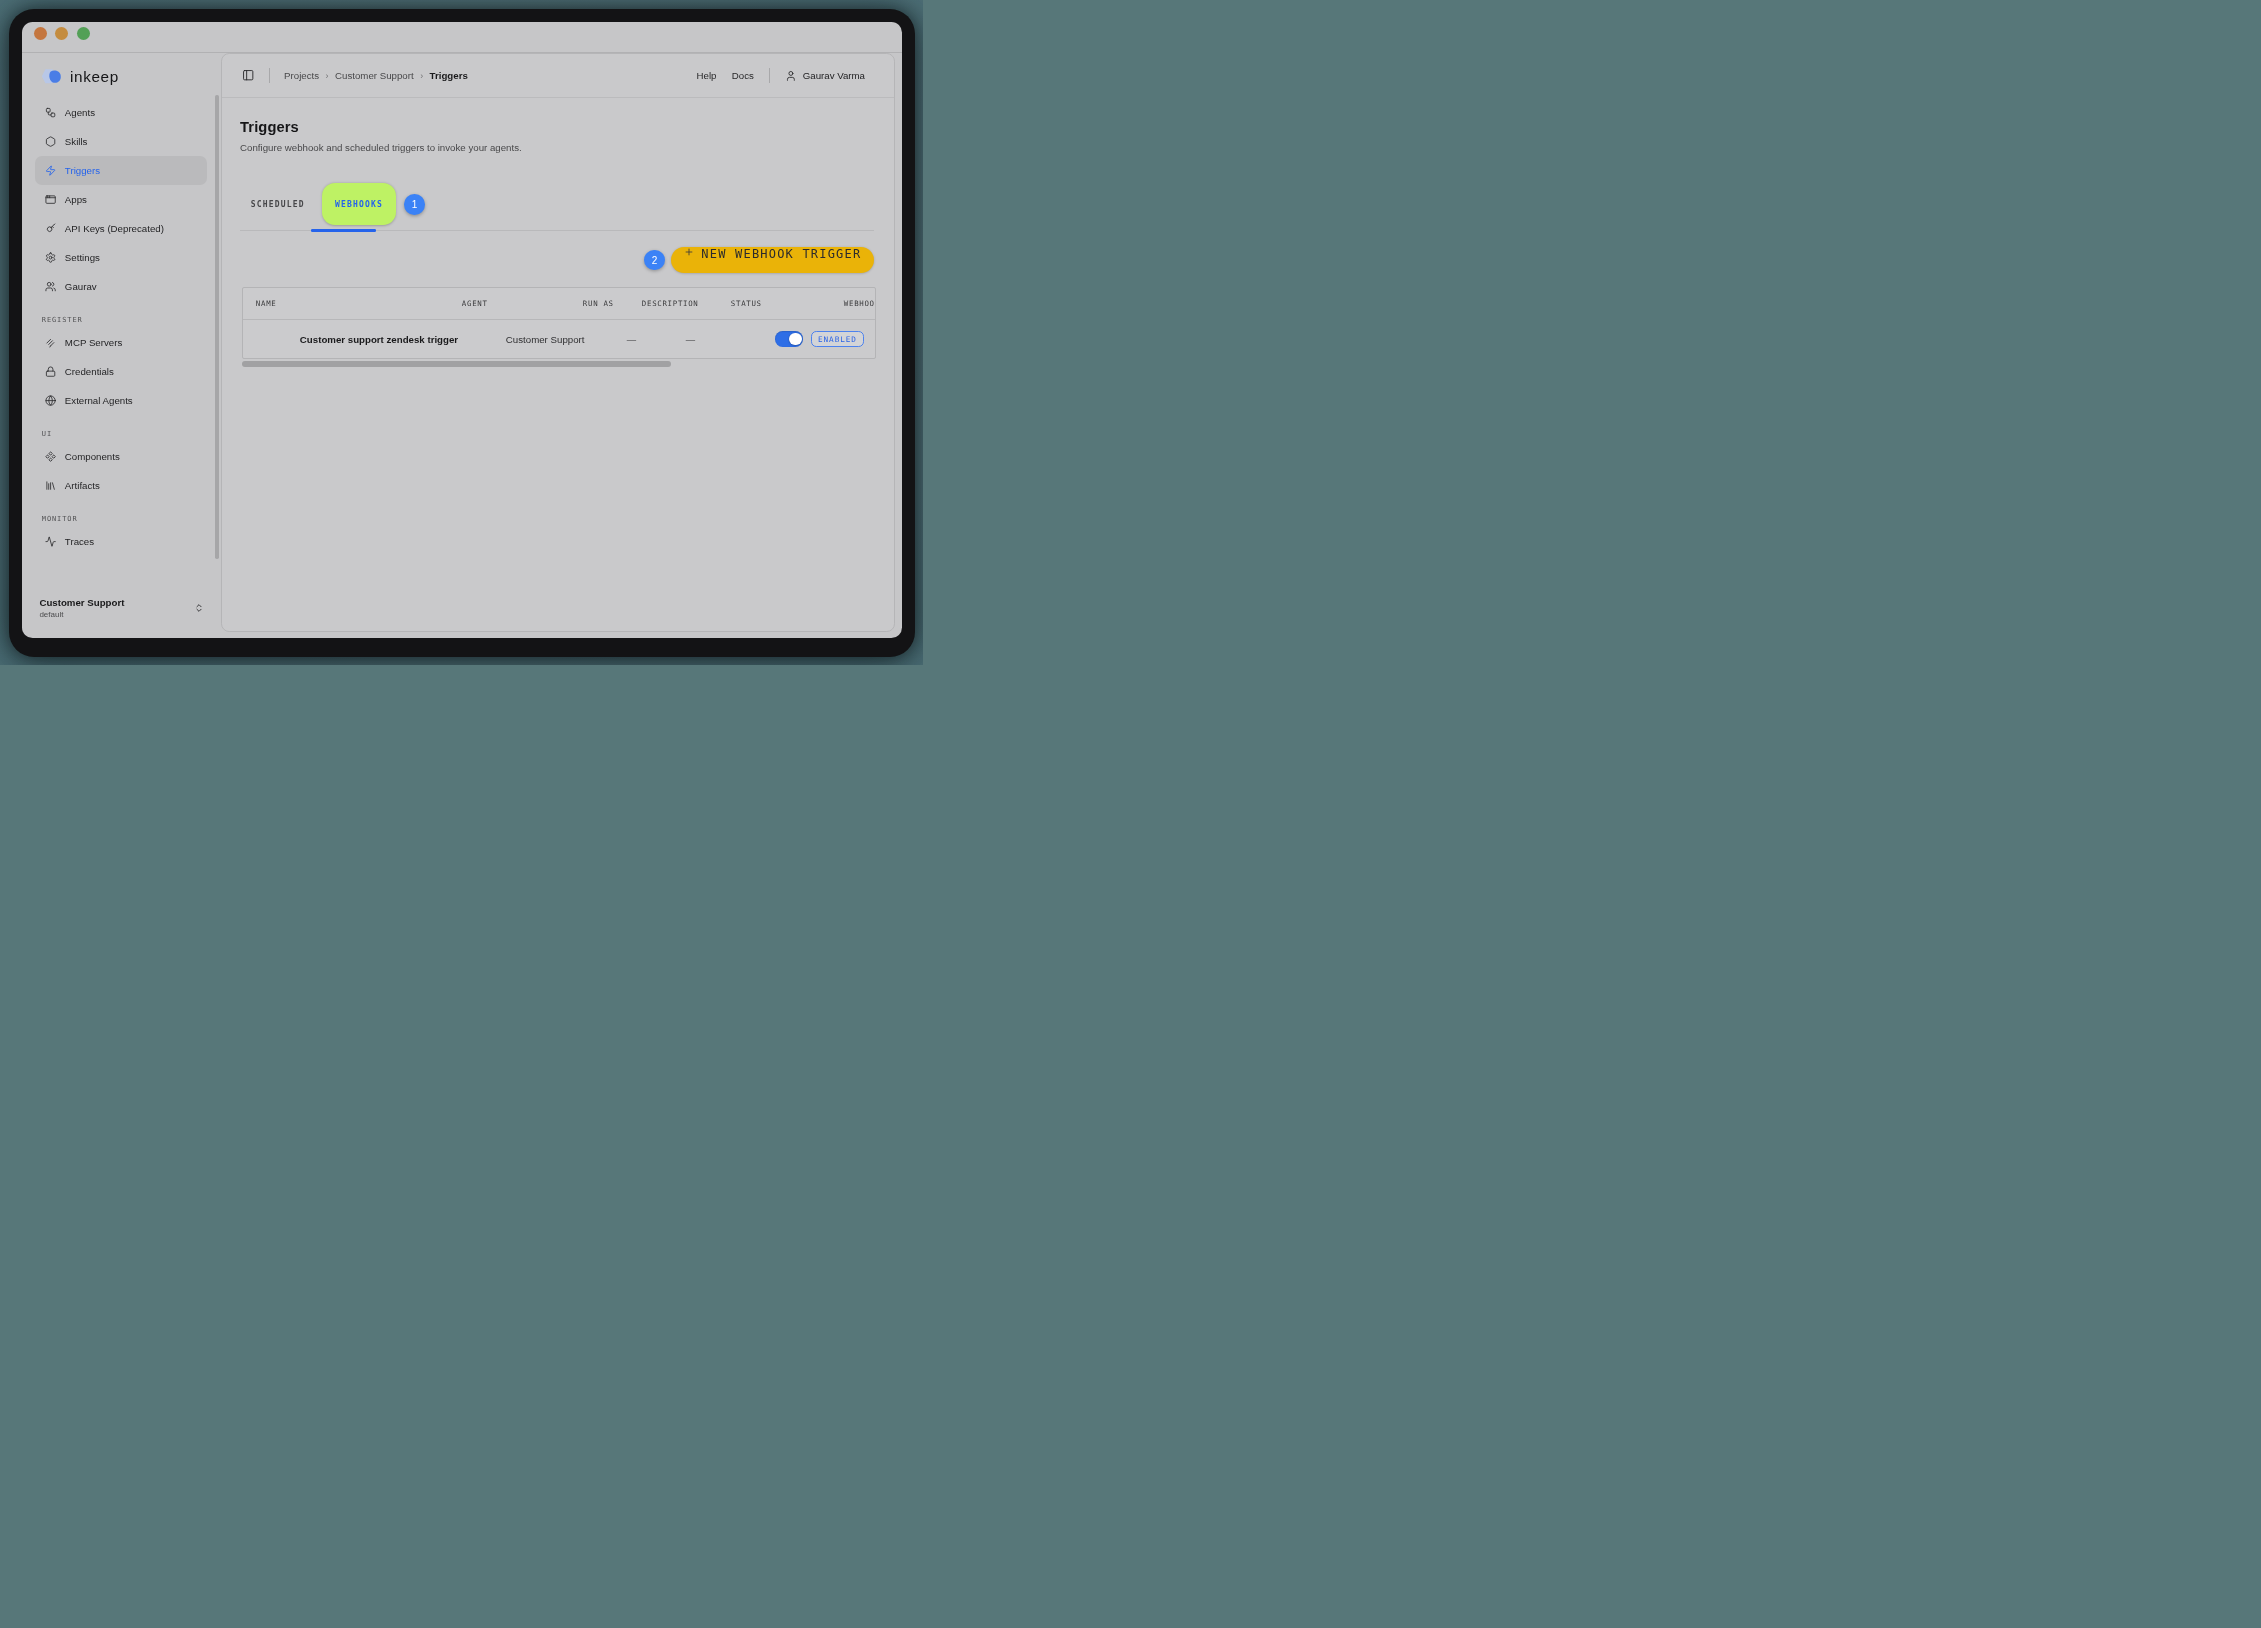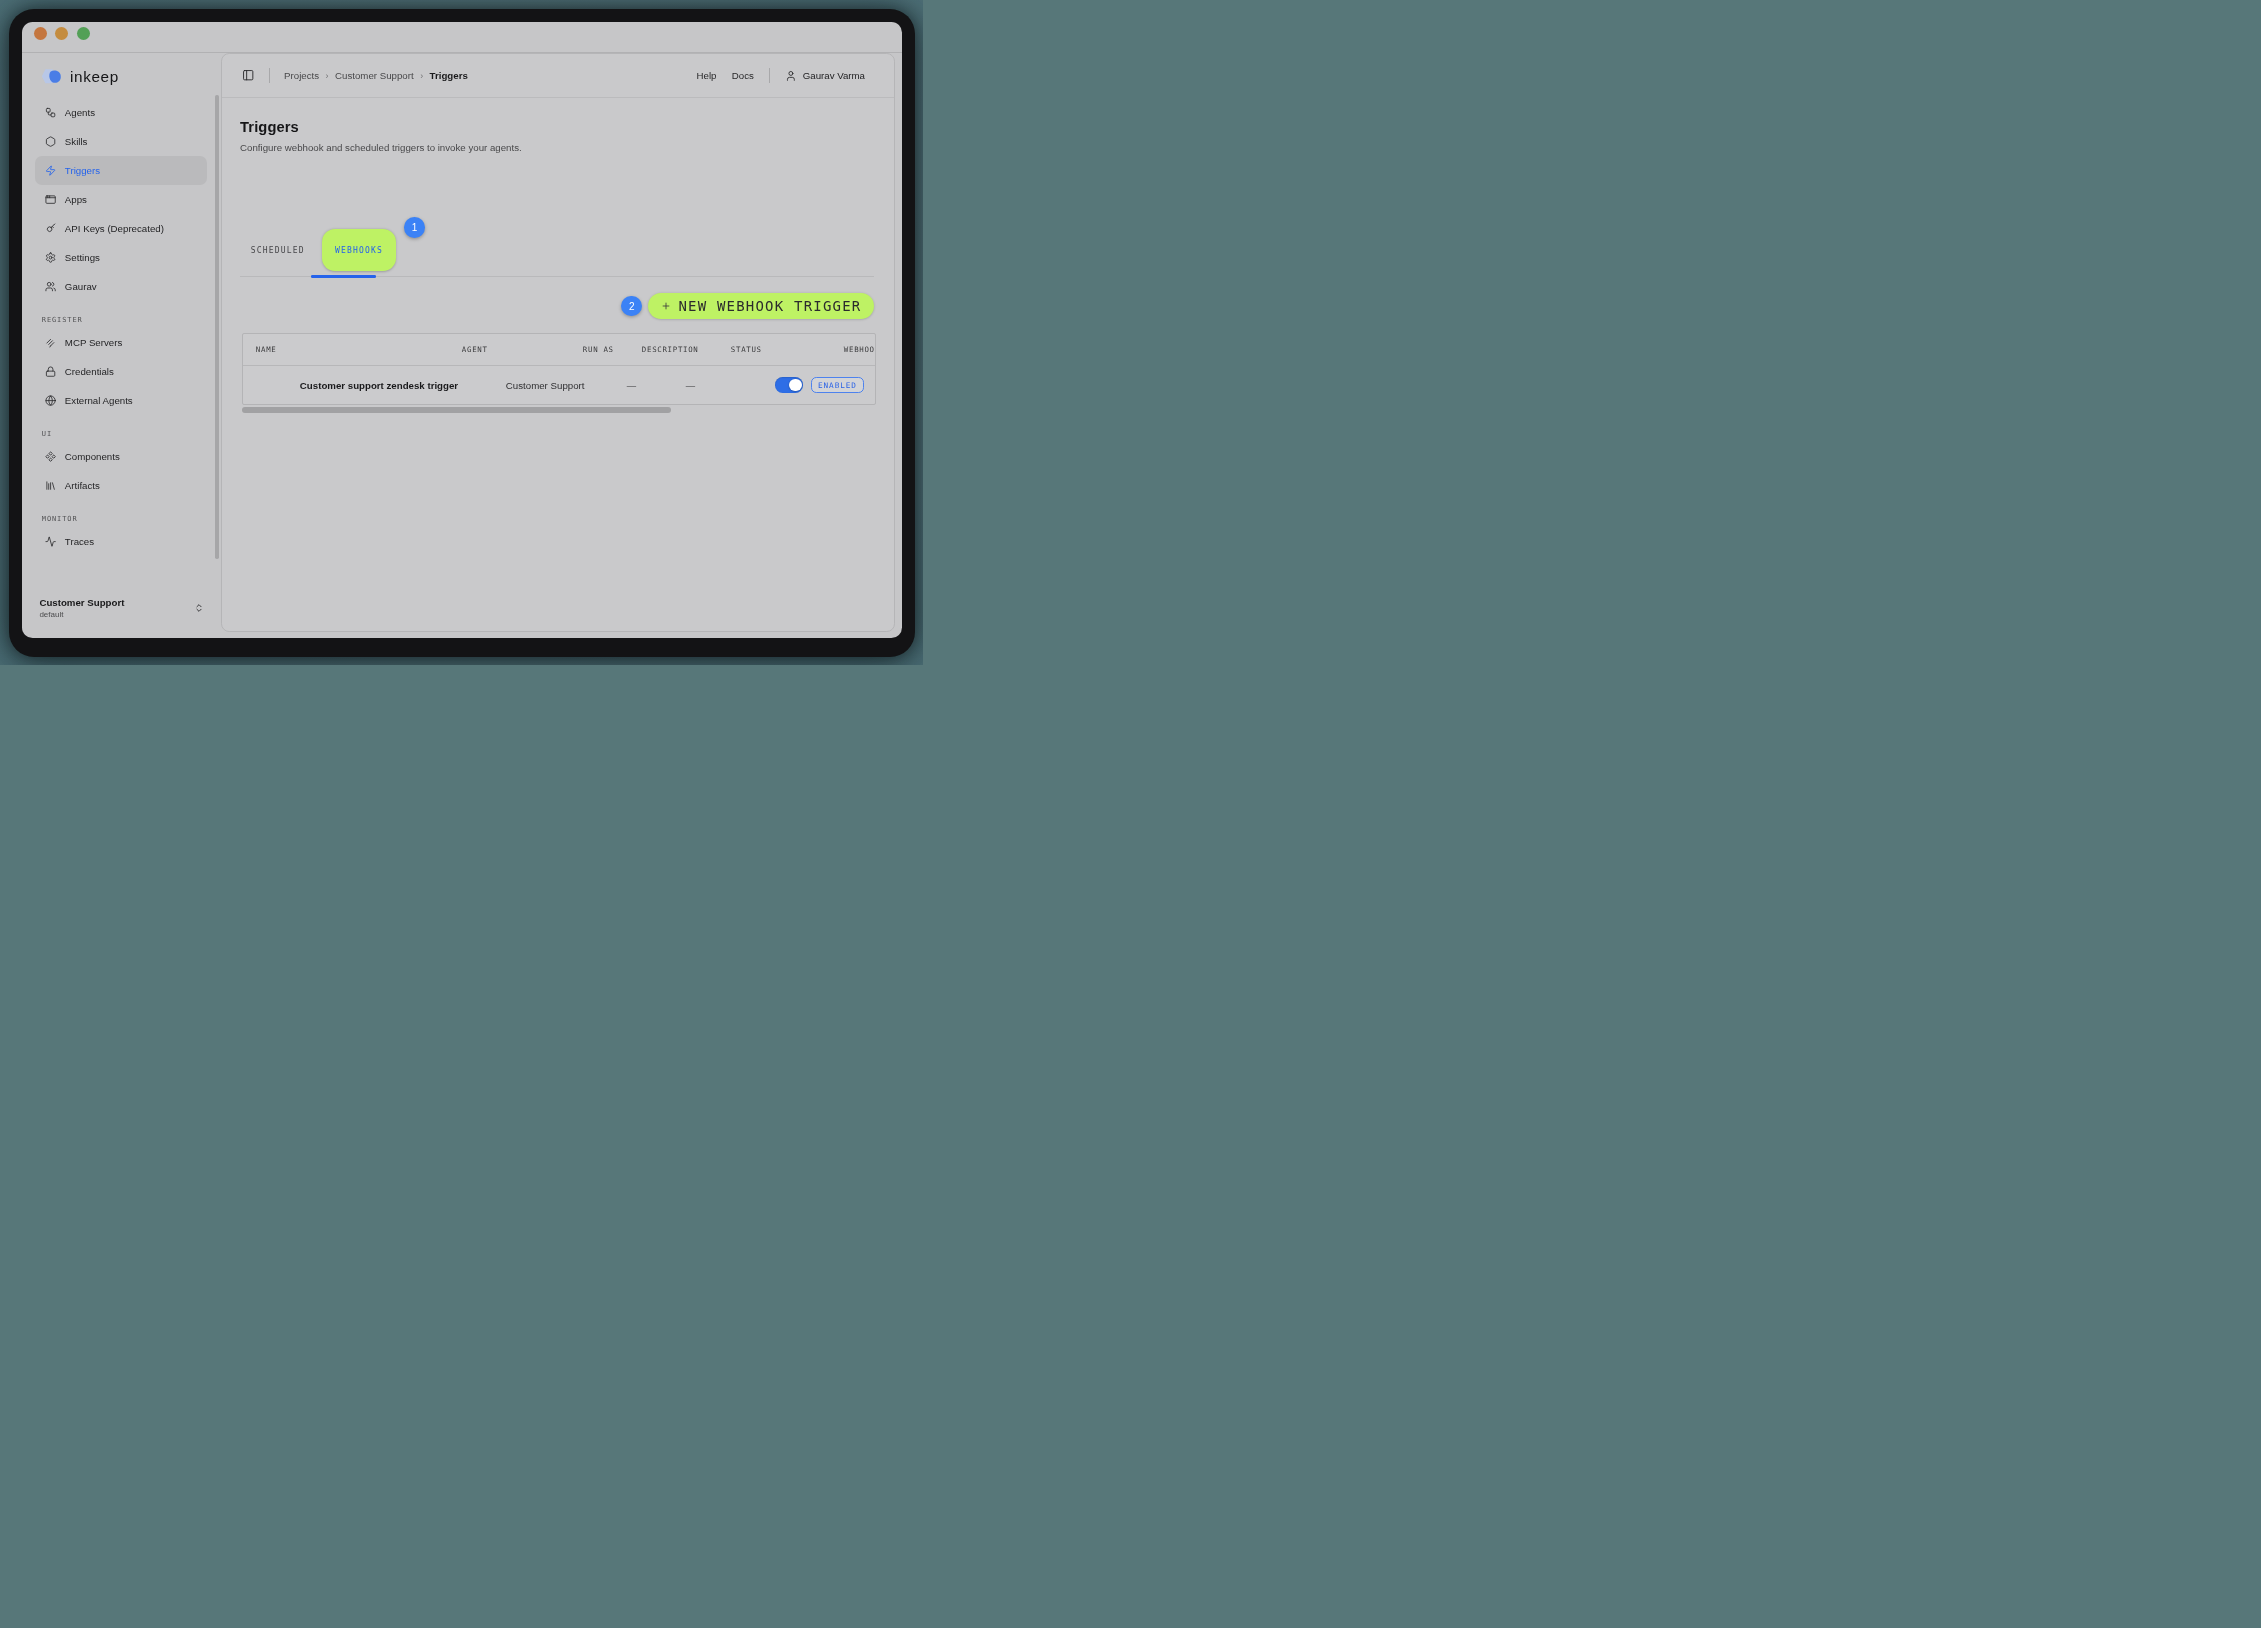--- a/index.html
+++ b/index.html
@@ -66,38 +66,38 @@
   .header-right { margin-left:auto; display:flex; align-items:center; gap:15.3px; }
   .top-link { font-size:9.7px; color:#28282a; }
   .user-chip { display:flex; align-items:center; gap:5.9px; font-size:9.7px; color:#1d1d1f; }
 
   .content { padding:0 20px 0 17.7px; }
   .page-title { margin-top:20.6px; font-size:14.7px; font-weight:600; color:#161618; letter-spacing:0.1px; }
   .page-desc { margin-top:7.7px; font-size:9.7px; color:#48484a; }
 
   
   .tabs { margin-top:30px; display:flex; align-items:center; }
-  .tab { font-size:8px; letter-spacing:1.2px; font-weight:400;margin-top:46px; }
+  .tab { font-size:8px; letter-spacing:1.2px; font-weight:700; }
   .tab.plain { color:#47474a; padding:0 10.6px; }
   .tab.pill { margin-left:6.5px; background:#bef264; color:#2563eb; height:42px;
     padding:0 13px; border-radius:13px; display:flex; align-items:center;
     box-shadow:0 0.6px 2.4px rgba(0,0,0,.22); }
   .num-badge { width:20.6px; height:20.6px; border-radius:50%; background:#3b82f6; color:#fff;
     display:flex; align-items:center; justify-content:center; font-size:10px;
     box-shadow:0 1.2px 3.5px rgba(0,0,0,.28); flex:none; }
   .tabs .num-badge { margin-left:8.2px; }
   .tabs-rule { position:relative; height:0.6px; background:#b9b9bb; margin-top:4.7px; }
   .tab-underline { position:absolute; left:71px; top:-0.6px; width:65px; height:2.4px;
     border-radius:1.2px; background:#2563eb; }
 
   
   .actions-row { margin-top:16.5px; display:flex; align-items:center; justify-content:flex-end; gap:6.5px; }
-  .primary-btn { height:26px; background:#bef264; border:none; border-radius:13px;
-    padding:0 13px; display:flex; align-items:center; gap:7px;
-    font-size:14px; letter-spacing:1.2px; color:#2b2b2d; font-weight:500;
+  .primary-btn { height:26px; background:#eab308; border:none; border-radius:13px;
+    padding:0 13px; display:flex; gap:7px;
+    font-size:12px; letter-spacing:1.2px; color:#2b2b2d; font-weight:500;
     box-shadow:0 0.6px 2.4px rgba(0,0,0,.22); cursor:default; }
   .primary-btn .ic { color:#3a3a3c; }
 
   
   .table { margin:14px 0 0 2.4px; width:634px; background:#cbcbcd;
     border:0.6px solid #b4b4b6; border-radius:2px; overflow:hidden; }
   .t-head, .t-row { display:grid; grid-template-columns:206px 121px 59px 89px 113px 1fr;
     padding-left:12.4px; align-items:center; }
   .t-head { height:32px; border-bottom:0.6px solid #b7b7b9; }
   .th { font-size:7.4px; letter-spacing:0.7px; color:#3c3c3e; font-weight:500; }

